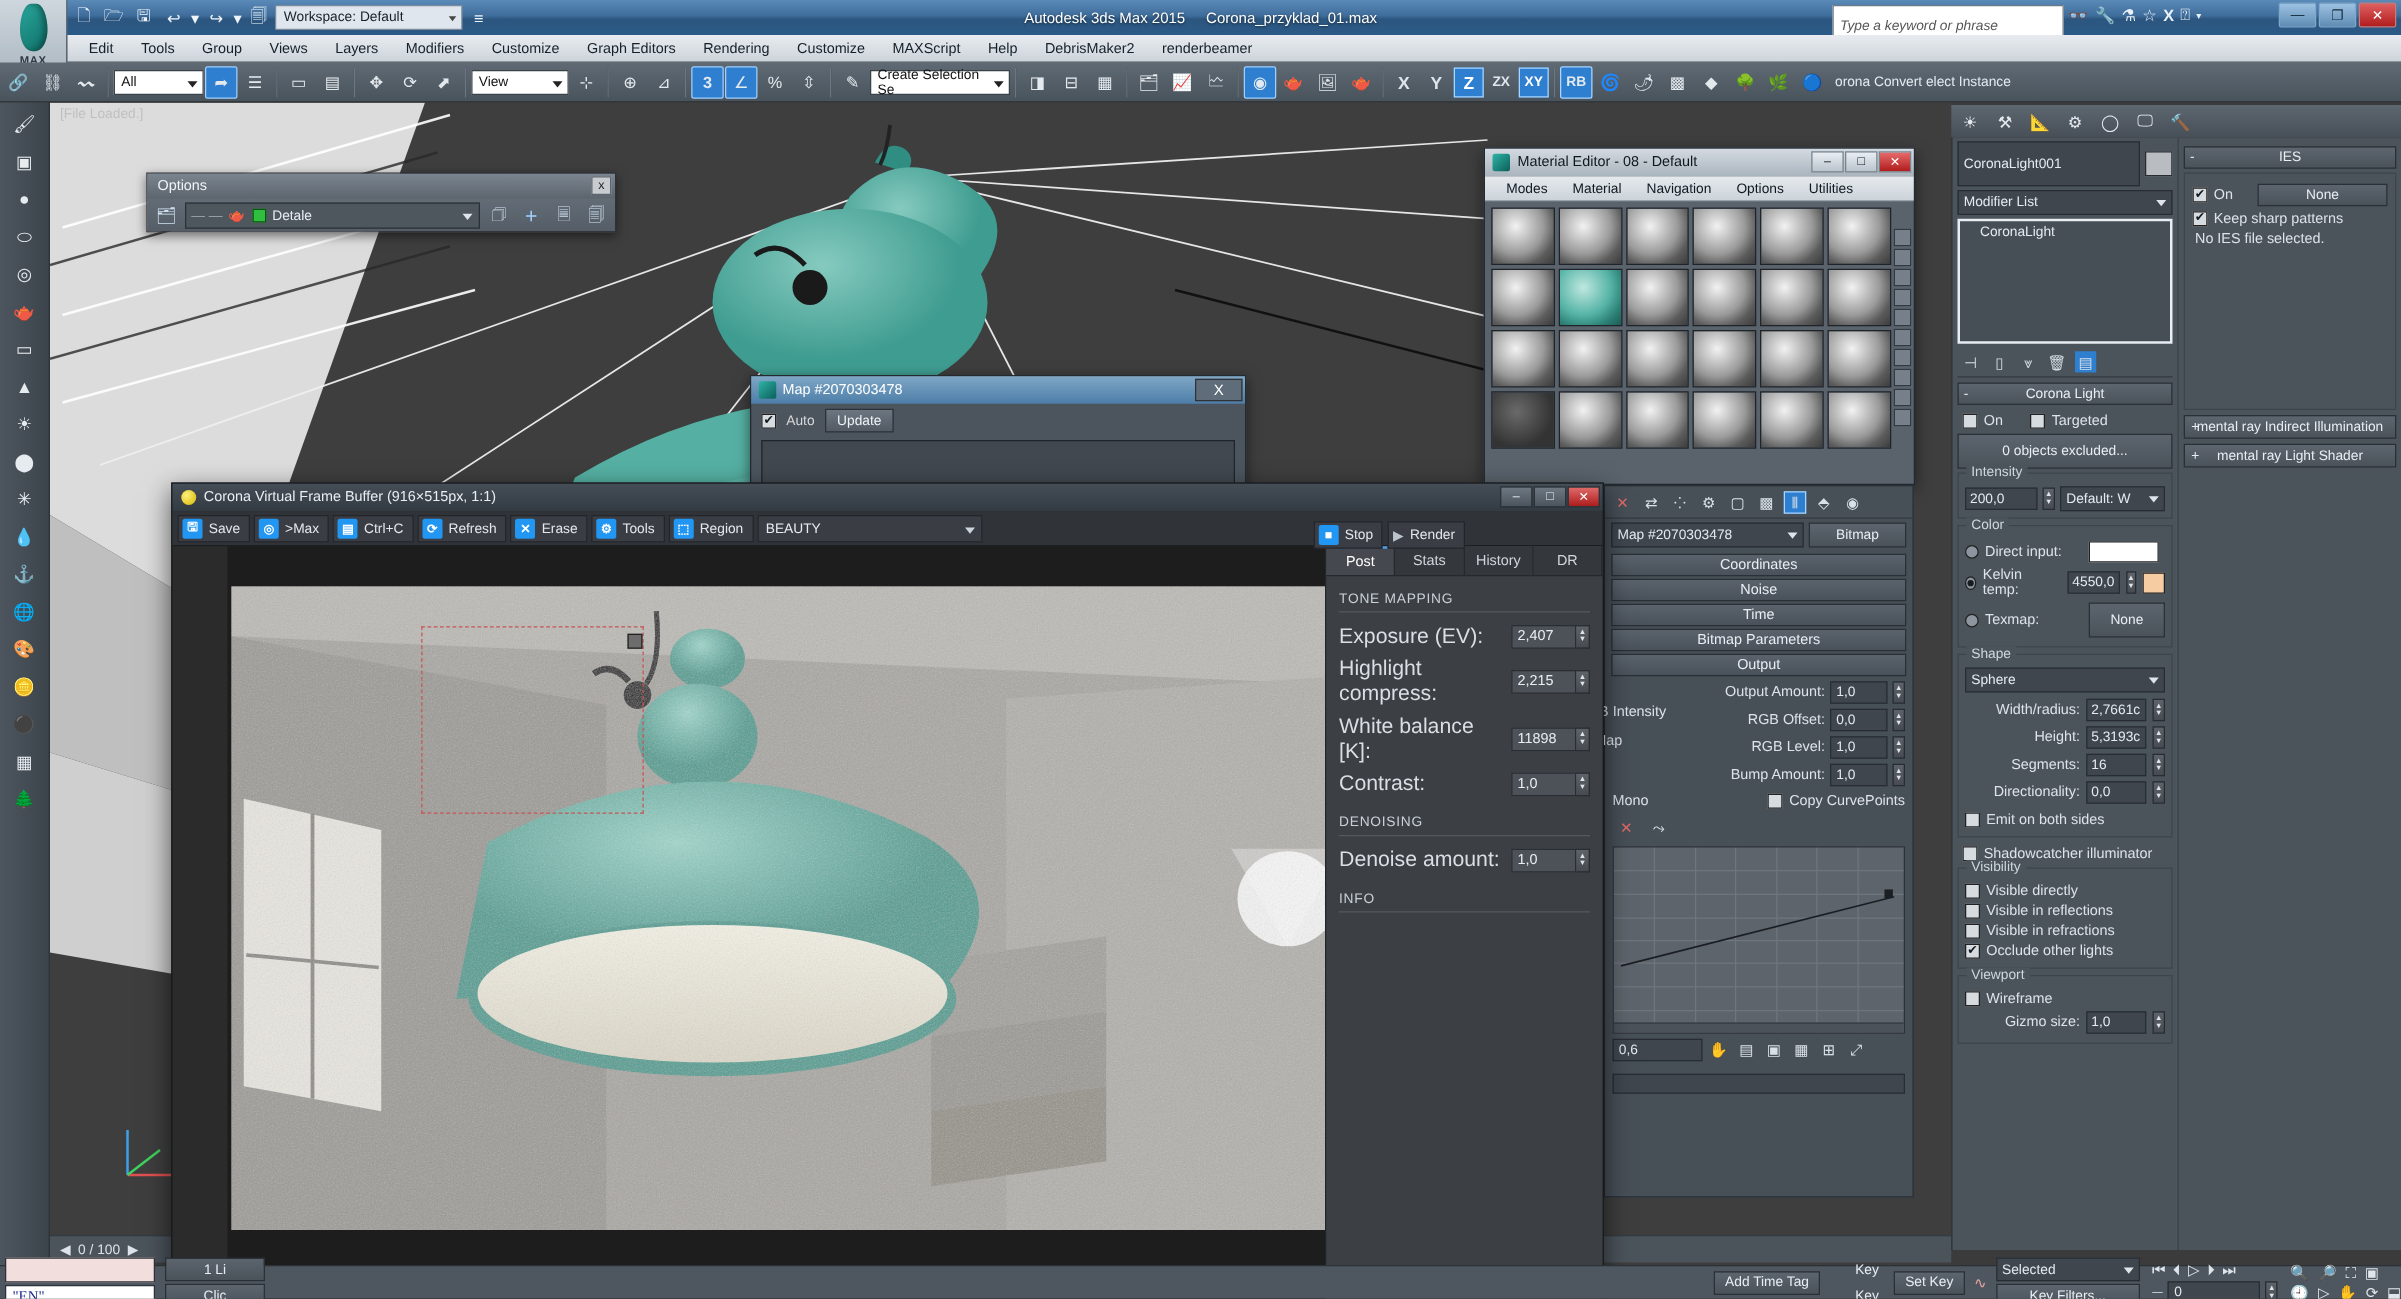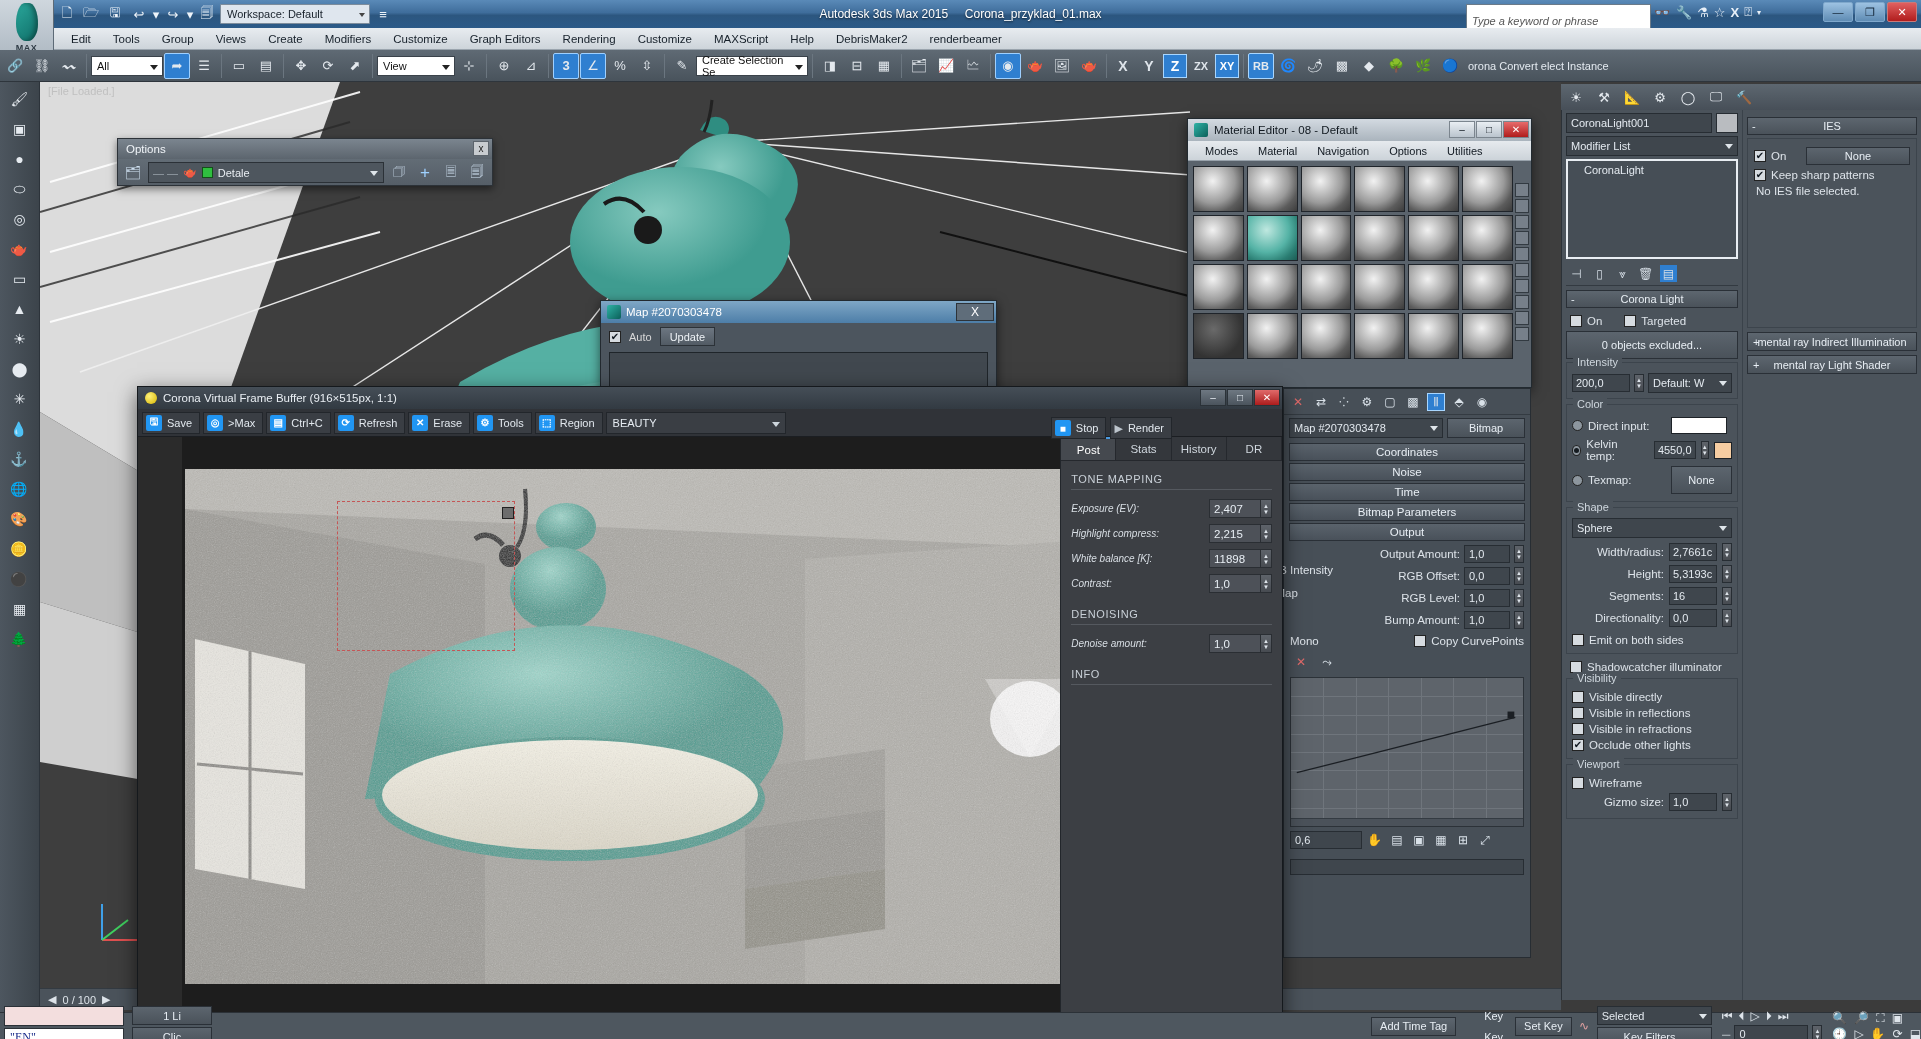--- a/index.html
+++ b/index.html
@@ -151,36 +151,36 @@
   .render-img{position:absolute;left:3px;top:32px;width:915px;height:515px;}
   .reg-rect{position:absolute;border:1px dashed #c45656;}
   .vfb-side{width:231px;background:#3c3f44;border-left:1px solid #22262b;position:relative;}
   .vfb-tabs{display:flex;height:24px;border-bottom:1px solid #25282d;}
   .vfb-tab{flex:1;display:flex;align-items:center;justify-content:center;font-size:11.5px;color:#cfd6dd;
     background:#34373c;border-right:1px solid #25282d;}
   .vfb-tab.active{background:#45494f;color:#fff;border-top:2px solid #4a9ae0;}
   .sect{color:#c9d0d7;font-size:11px;letter-spacing:.6px;padding:12px 10px 4px 10px;}
   .sect-line{height:1px;background:#55595f;margin:0 10px 6px 10px;}
   .prow{display:flex;align-items:center;justify-content:space-between;padding:3px 10px;}
-  .plabel{font-size:10px;color:#d9dfe5;font-style:italic;}
+  .plabel{font-size:17px;color:#d9dfe5;}
   .spin{display:flex;align-items:center;}
   .pval{width:52px;height:19px;background:#4d5158;border:1px solid #2a2e33;color:#e8eef4;
     font-size:11.5px;display:flex;align-items:center;padding-left:4px;}
   .spbtn{width:11px;height:19px;background:linear-gradient(180deg,#5e636a,#474b51);border:1px solid #2a2e33;
     border-left:none;display:flex;flex-direction:column;align-items:center;justify-content:center;
     color:#dfe5eb;font-size:6px;line-height:6px;}
   .info-txt{padding:4px 10px;font-size:11.5px;color:#c9d0d7;line-height:1.45;}
   .vfb-stop{position:absolute;right:8px;top:2px;display:flex;gap:4px;align-items:center;}
 
   
   .rpanel{position:absolute;left:1561px;top:110px;width:360px;height:890px;background:#4b535b;
     border-left:1px solid #2b3137;overflow:hidden;display:flex;}
   .rcol{width:180px;padding:3px 4px;}
   .rcol.b{border-left:1px solid #3a424a;}
-  .field{height:20px;background:#3f464d;border:1px solid #272d33;color:#e4eaf0;font-size:11px;
+  .field{height:36px;background:#3f464d;border:1px solid #272d33;color:#e4eaf0;font-size:11px;
     display:flex;align-items:center;padding:0 4px;margin-bottom:3px;}
   .combo{height:20px;background:#3f464d;border:1px solid #272d33;color:#e4eaf0;font-size:11px;
     display:flex;align-items:center;padding:0 16px 0 4px;position:relative;margin-bottom:3px;}
   .combo:after{content:"";position:absolute;right:4px;top:7px;border-left:4px solid transparent;
     border-right:4px solid transparent;border-top:5px solid #dfe5ea;}
   .modlist{height:100px;background:#464e56;border:2px solid #e9eef3;margin-bottom:3px;padding:2px;}
   .modlist .it{font-size:11px;color:#e4eaf0;padding:1px 0 1px 14px;}
   .modicons{display:flex;align-items:center;gap:6px;padding:3px 2px;border-bottom:1px solid #333a41;}
   .mi{width:17px;height:17px;display:flex;align-items:center;justify-content:center;color:#d6dee6;font-size:12px;}
   .rollup{height:18px;background:linear-gradient(180deg,#5d666f,#4a525a);border:1px solid #2a3037;
@@ -296,21 +296,21 @@
   <div class="maxlogo">
     <div class="teal"></div>
     <div class="txt">MAX</div>
   </div>
 
   <div class="menubar" id="menubar">
       <div class="menu-item">Edit</div>
       <div class="menu-item">Tools</div>
       <div class="menu-item">Group</div>
       <div class="menu-item">Views</div>
-      <div class="menu-item">Create</div>
+      <div class="menu-item">Layers</div>
       <div class="menu-item">Modifiers</div>
       <div class="menu-item">Customize</div>
       <div class="menu-item">Graph Editors</div>
       <div class="menu-item">Rendering</div>
       <div class="menu-item">Customize</div>
       <div class="menu-item">MAXScript</div>
       <div class="menu-item">Help</div>
       <div class="menu-item">DebrisMaker2</div>
       <div class="menu-item">renderbeamer</div>
     </div>

